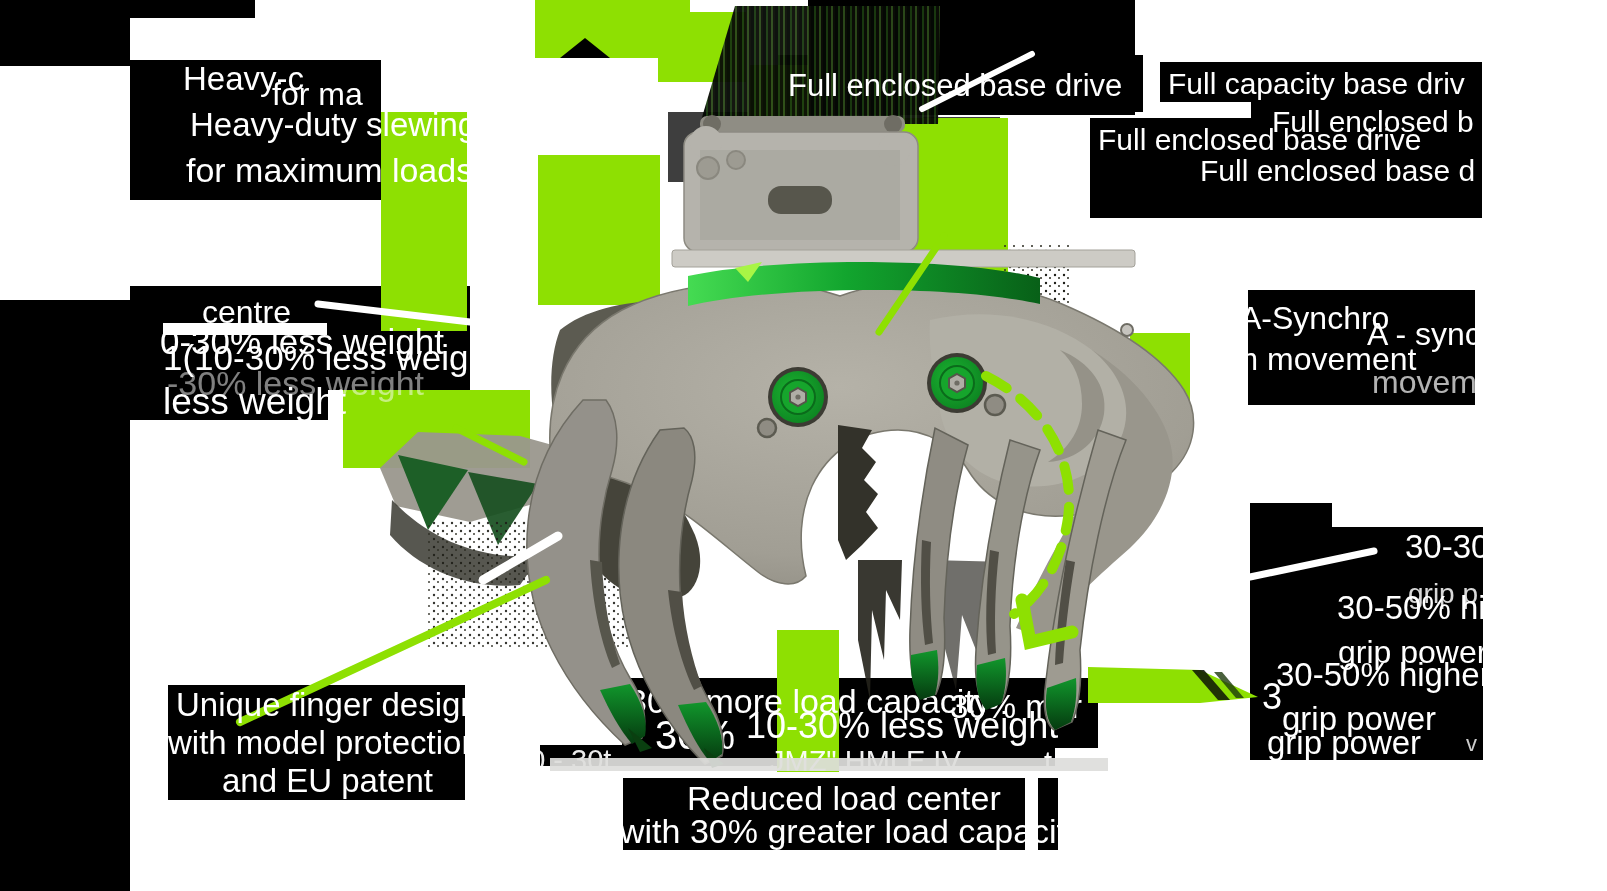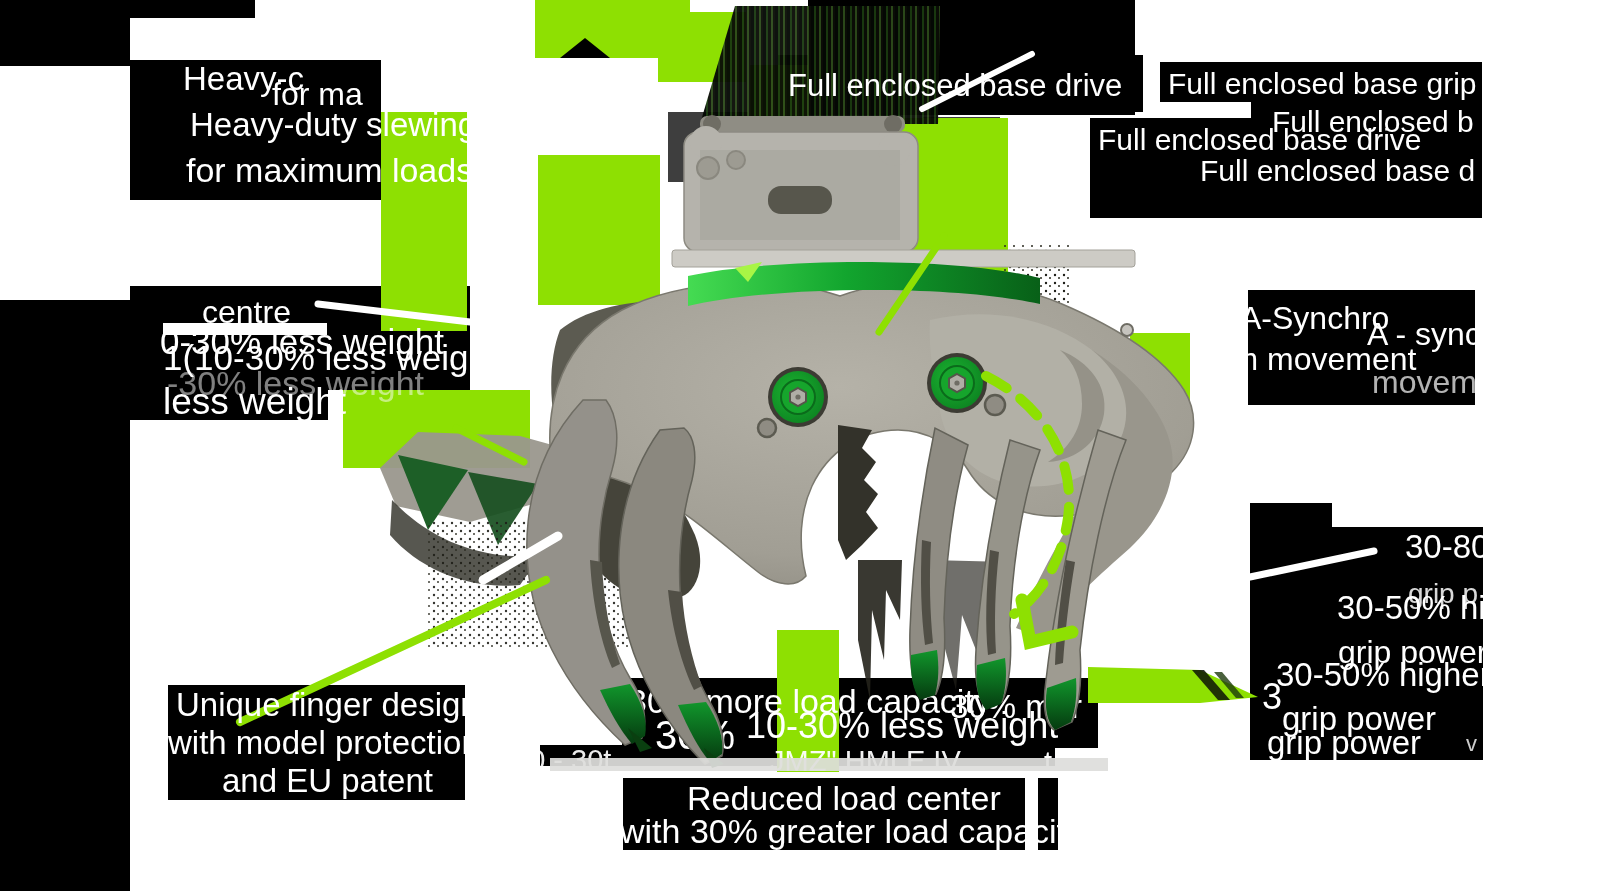--- a/index.html
+++ b/index.html
@@ -224,31 +224,31 @@
   <div class="lbl" style="left:186px;top:153px;font-size:34px;">for maximum loads</div>
 
   <div class="lbl" style="left:202px;top:296px;font-size:32px;">centre</div>
   <div class="lbl" style="left:160px;top:324px;font-size:35px;">0-30% less weight</div>
   <div class="wt" style="left:163px;top:323px;width:164px;height:12px;"></div>
   <div class="lbl" style="left:163px;top:340px;font-size:35px;">1(10-30% less weight</div>
   <div class="lbl" style="left:167px;top:366px;font-size:34px;opacity:.5;">-30% less weight</div>
   <div class="lbl" style="left:163px;top:383px;font-size:37px;">less weight</div>
 
   <div class="lbl" style="left:788px;top:70px;font-size:31px;">Full enclosed base drive</div>
-  <div class="lbl" style="left:1168px;top:68px;font-size:30px;">Full enclosed base grip</div>
+  <div class="lbl" style="left:1168px;top:68px;font-size:30px;">Full capacity base driv</div>
   <div class="lbl" style="left:1272px;top:106px;font-size:30px;">Full enclosed b</div>
   <div class="lbl" style="left:1098px;top:124px;font-size:30px;">Full enclosed base drive</div>
   <div class="lbl" style="left:1200px;top:155px;font-size:30px;">Full enclosed base d</div>
 
   <div class="lbl" style="left:1240px;top:302px;font-size:32px;">A-Synchro</div>
   <div class="lbl" style="left:1367px;top:318px;font-size:32px;">A - synch</div>
   <div class="lbl" style="left:1203px;top:343px;font-size:32px;">arm movement</div>
   <div class="lbl" style="left:1372px;top:366px;font-size:32px;opacity:.7;">movem</div>
 
-  <div class="lbl" style="left:1405px;top:530px;font-size:33px;">30-80</div>
+  <div class="lbl" style="left:1405px;top:530px;font-size:33px;">30-30</div>
   <div class="lbl" style="left:1408px;top:579px;font-size:28px;opacity:.85;">grip p</div>
   <div class="lbl" style="left:1337px;top:591px;font-size:33px;">30-50% hig</div>
   <div class="lbl" style="left:1338px;top:636px;font-size:32px;">grip power</div>
   <div class="lbl" style="left:1276px;top:658px;font-size:33px;">30-50% higher</div>
   <div class="lbl" style="left:1262px;top:678px;font-size:36px;">3</div>
   <div class="lbl" style="left:1282px;top:702px;font-size:33px;">grip power</div>
   <div class="lbl" style="left:1267px;top:726px;font-size:33px;">grip power</div>
   <div class="lbl" style="left:1466px;top:732px;font-size:22px;opacity:.8;">v</div>
 
   <div class="lbl" style="left:168px;top:726px;font-size:33px;">with model protection</div>

